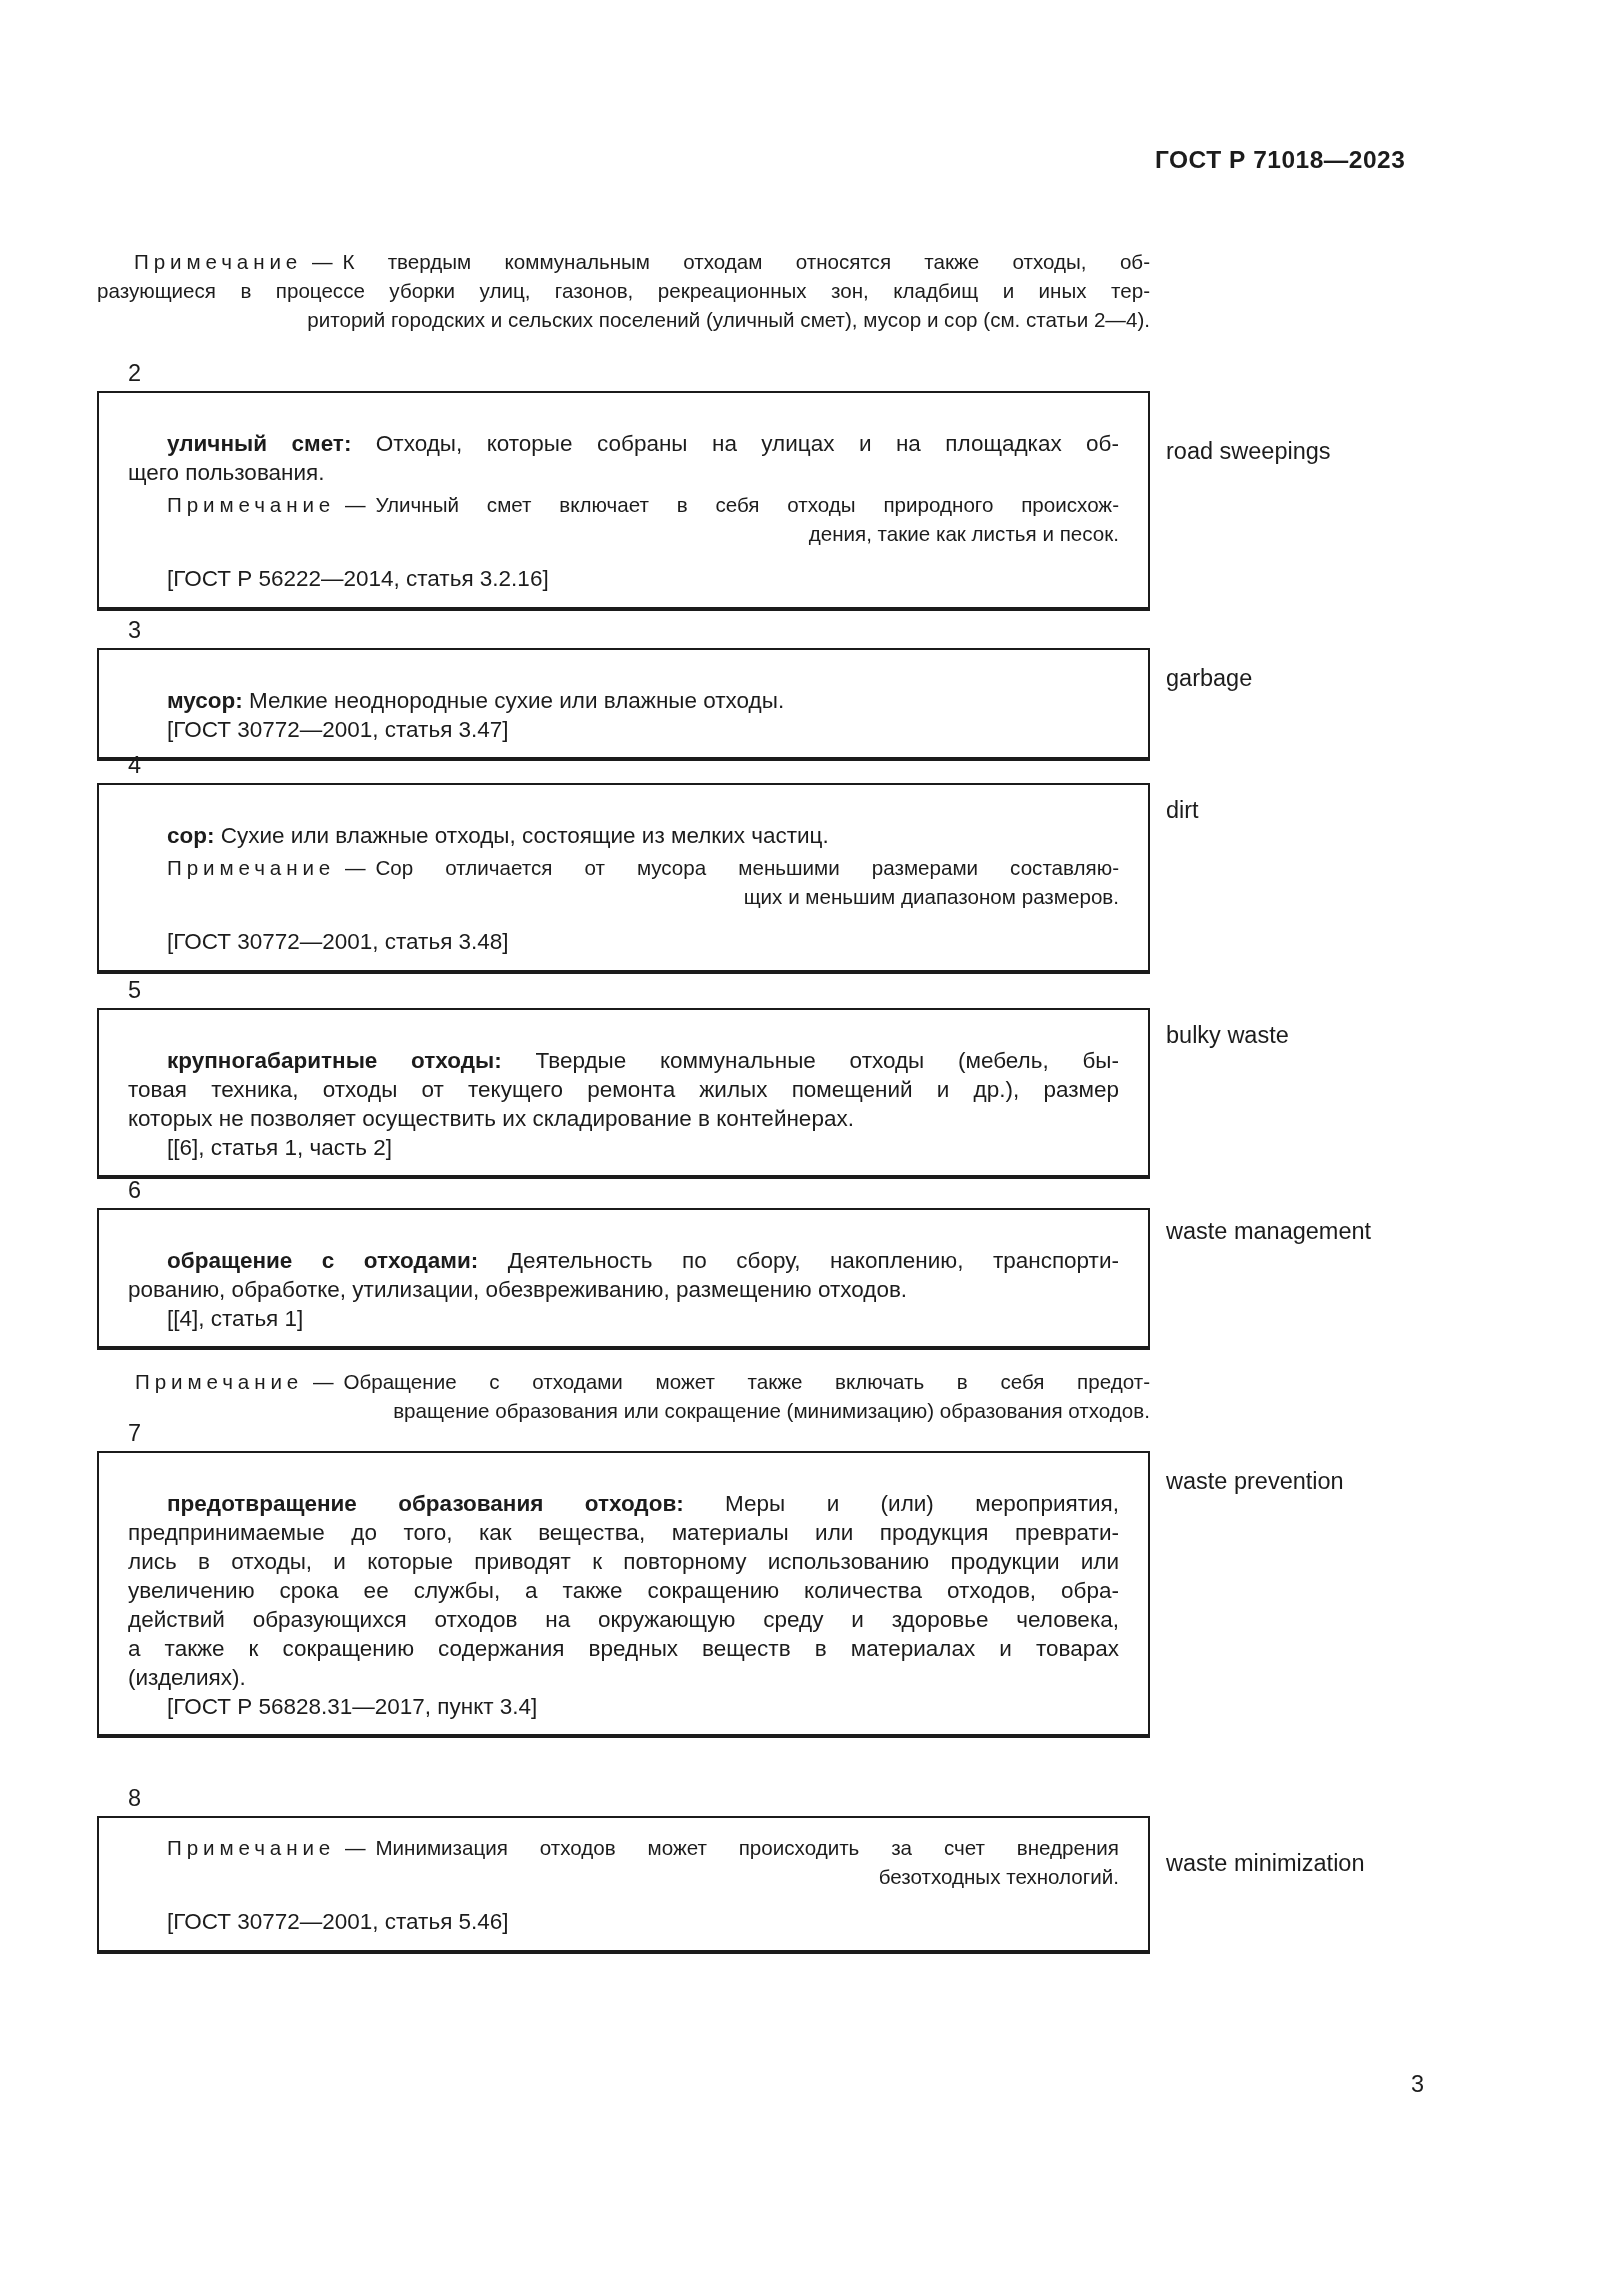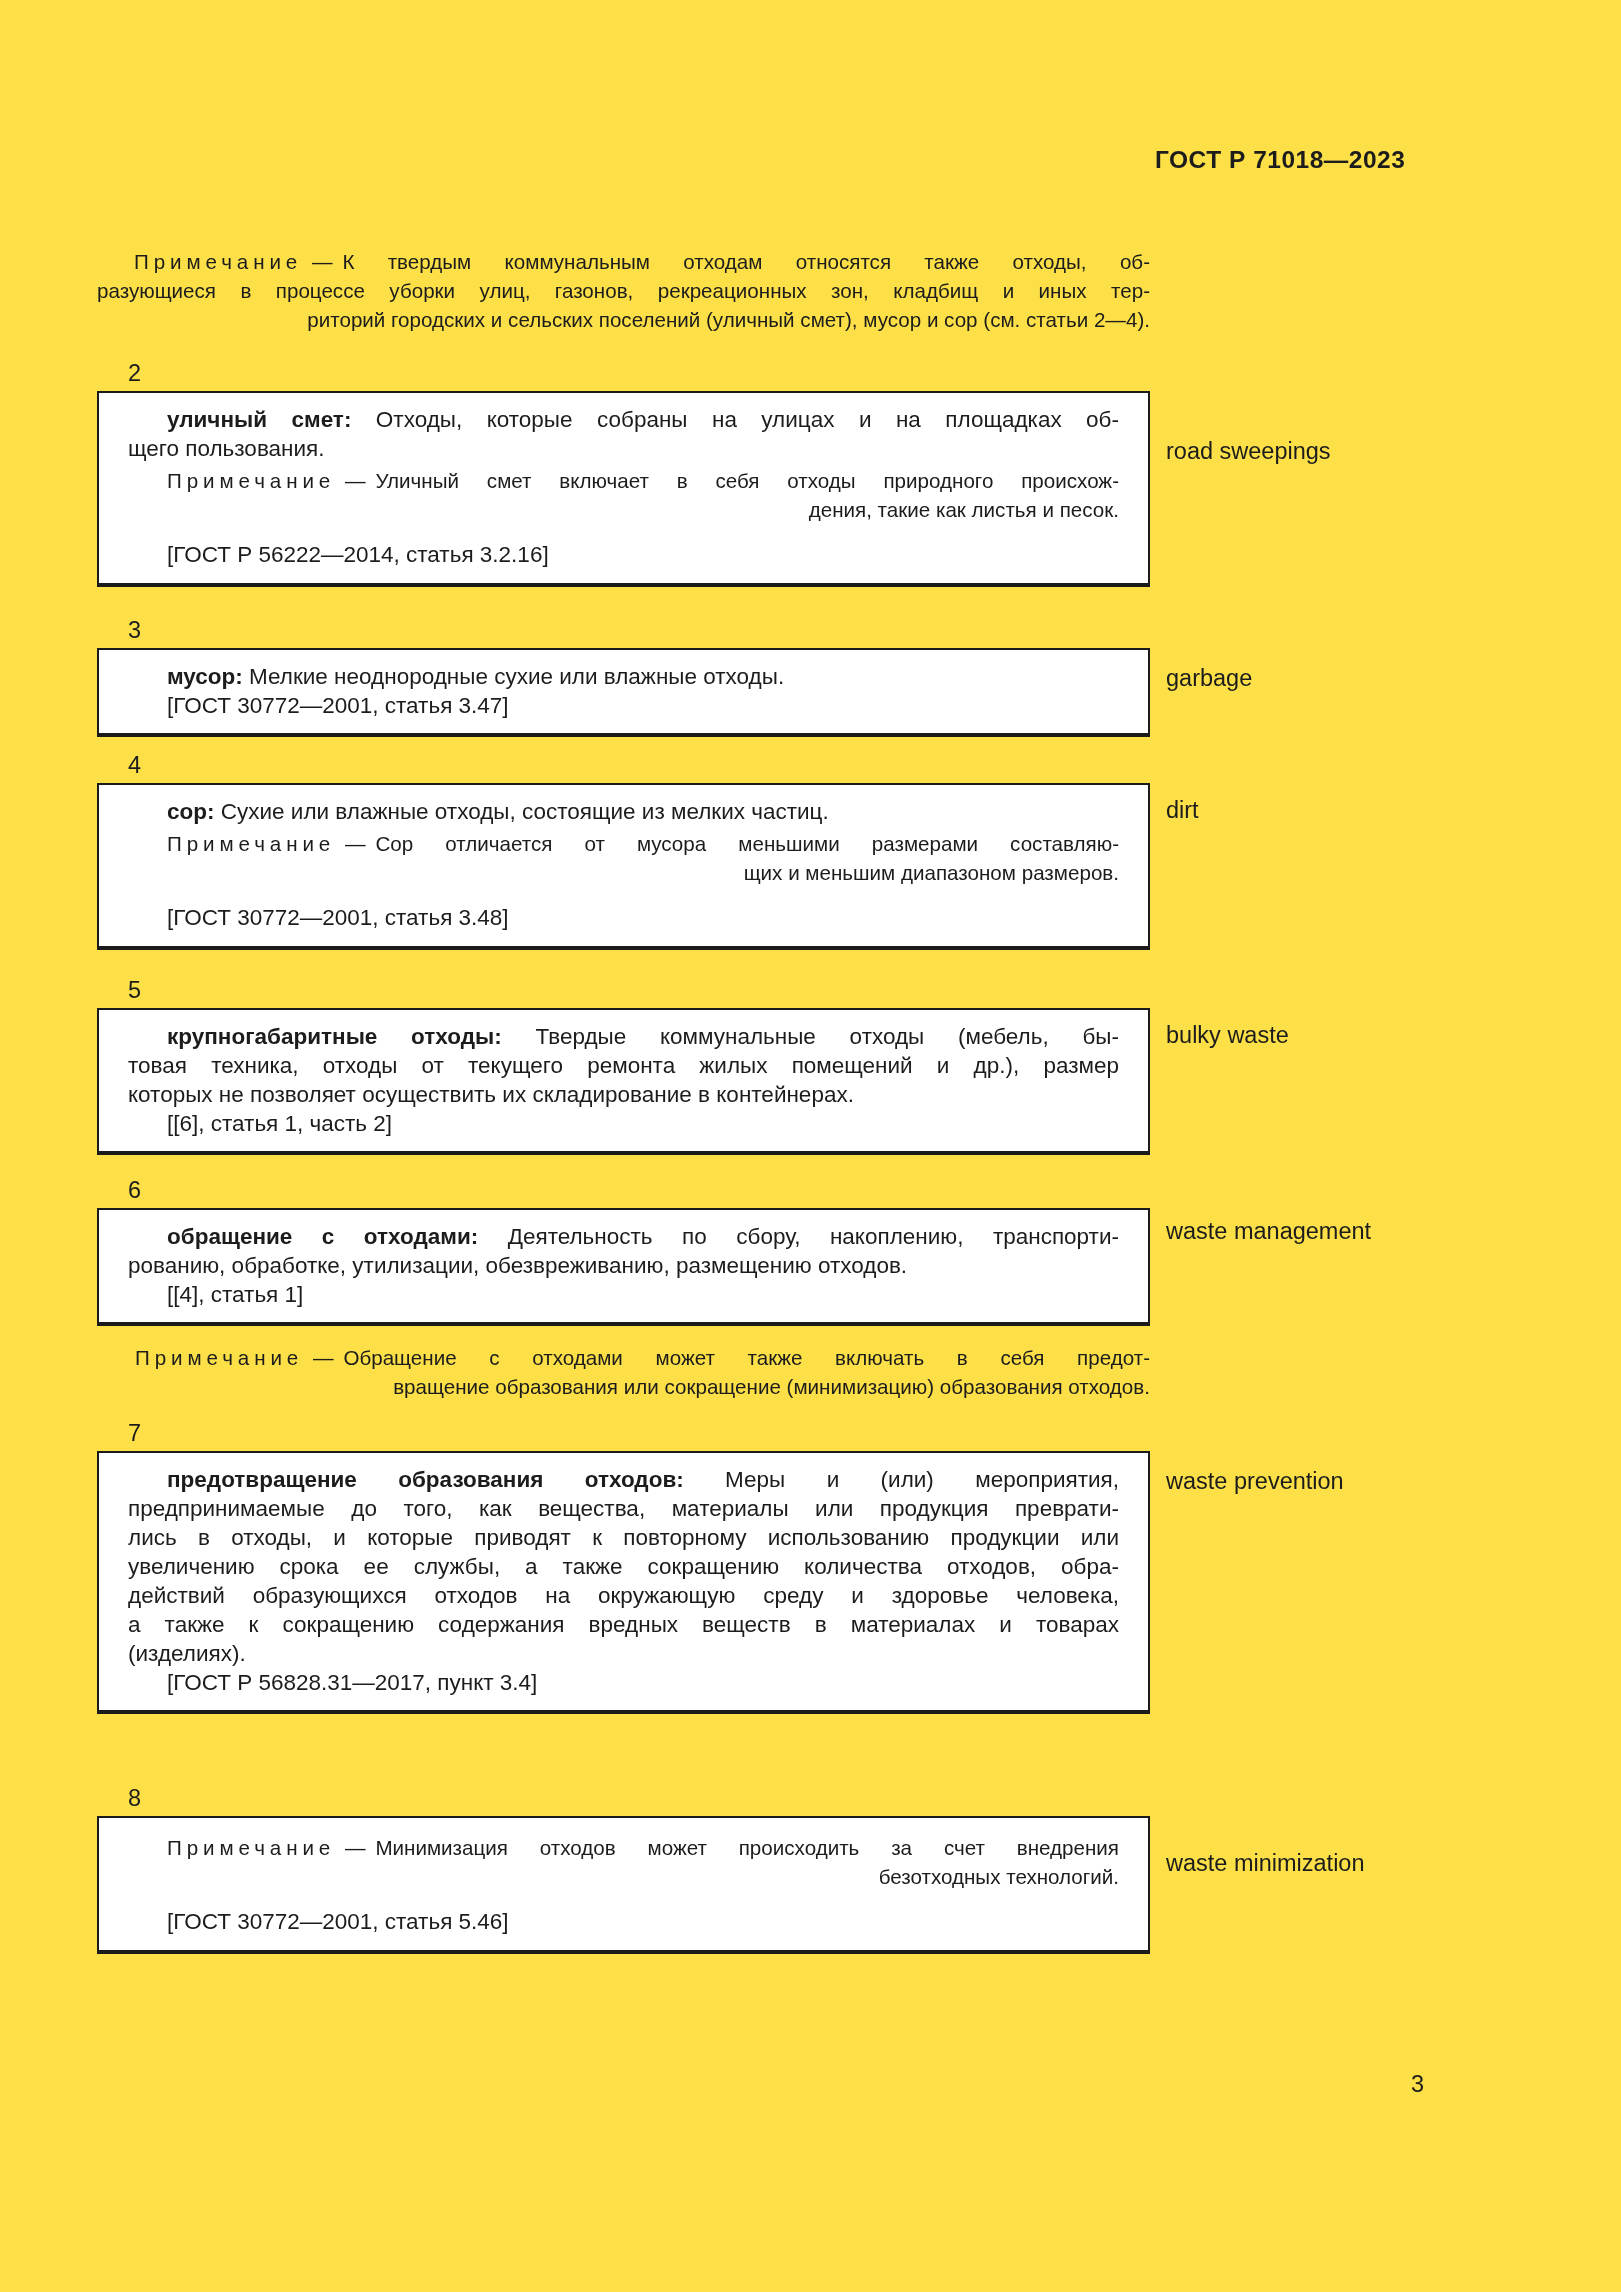--- a/index.html
+++ b/index.html
@@ -5,21 +5,21 @@
   html, body {
     margin: 0;
     padding: 0;
     background: #e8e8e8;
   }
   .page {
     position: relative;
     width: 1621px;
     height: 2293px;
     margin: 0 auto;
-    background: #fde047;
+    background: #ffffff;
     font-family: "Liberation Sans", "DejaVu Sans", sans-serif;
     color: #1c1c1c;
     overflow: hidden;
   }
   .doc-code {
     position: absolute;
     top: 146px;
     left: 1155px;
     font-size: 24.5px;
     font-weight: bold;
@@ -56,20 +56,21 @@
     text-align: left;
     white-space: nowrap;
   }
   .ln.j {
     text-align: justify;
     text-align-last: justify;
     white-space: normal;
   }
   .ln.first {
     text-indent: 39px;
+    margin-top: 24px;
   }
   .note-ln {
     font-size: 20.6px;
     line-height: 29px;
     text-align: right;
     white-space: nowrap;
   }
   .note-ln.j {
     text-align: justify;
     text-align-last: justify;

